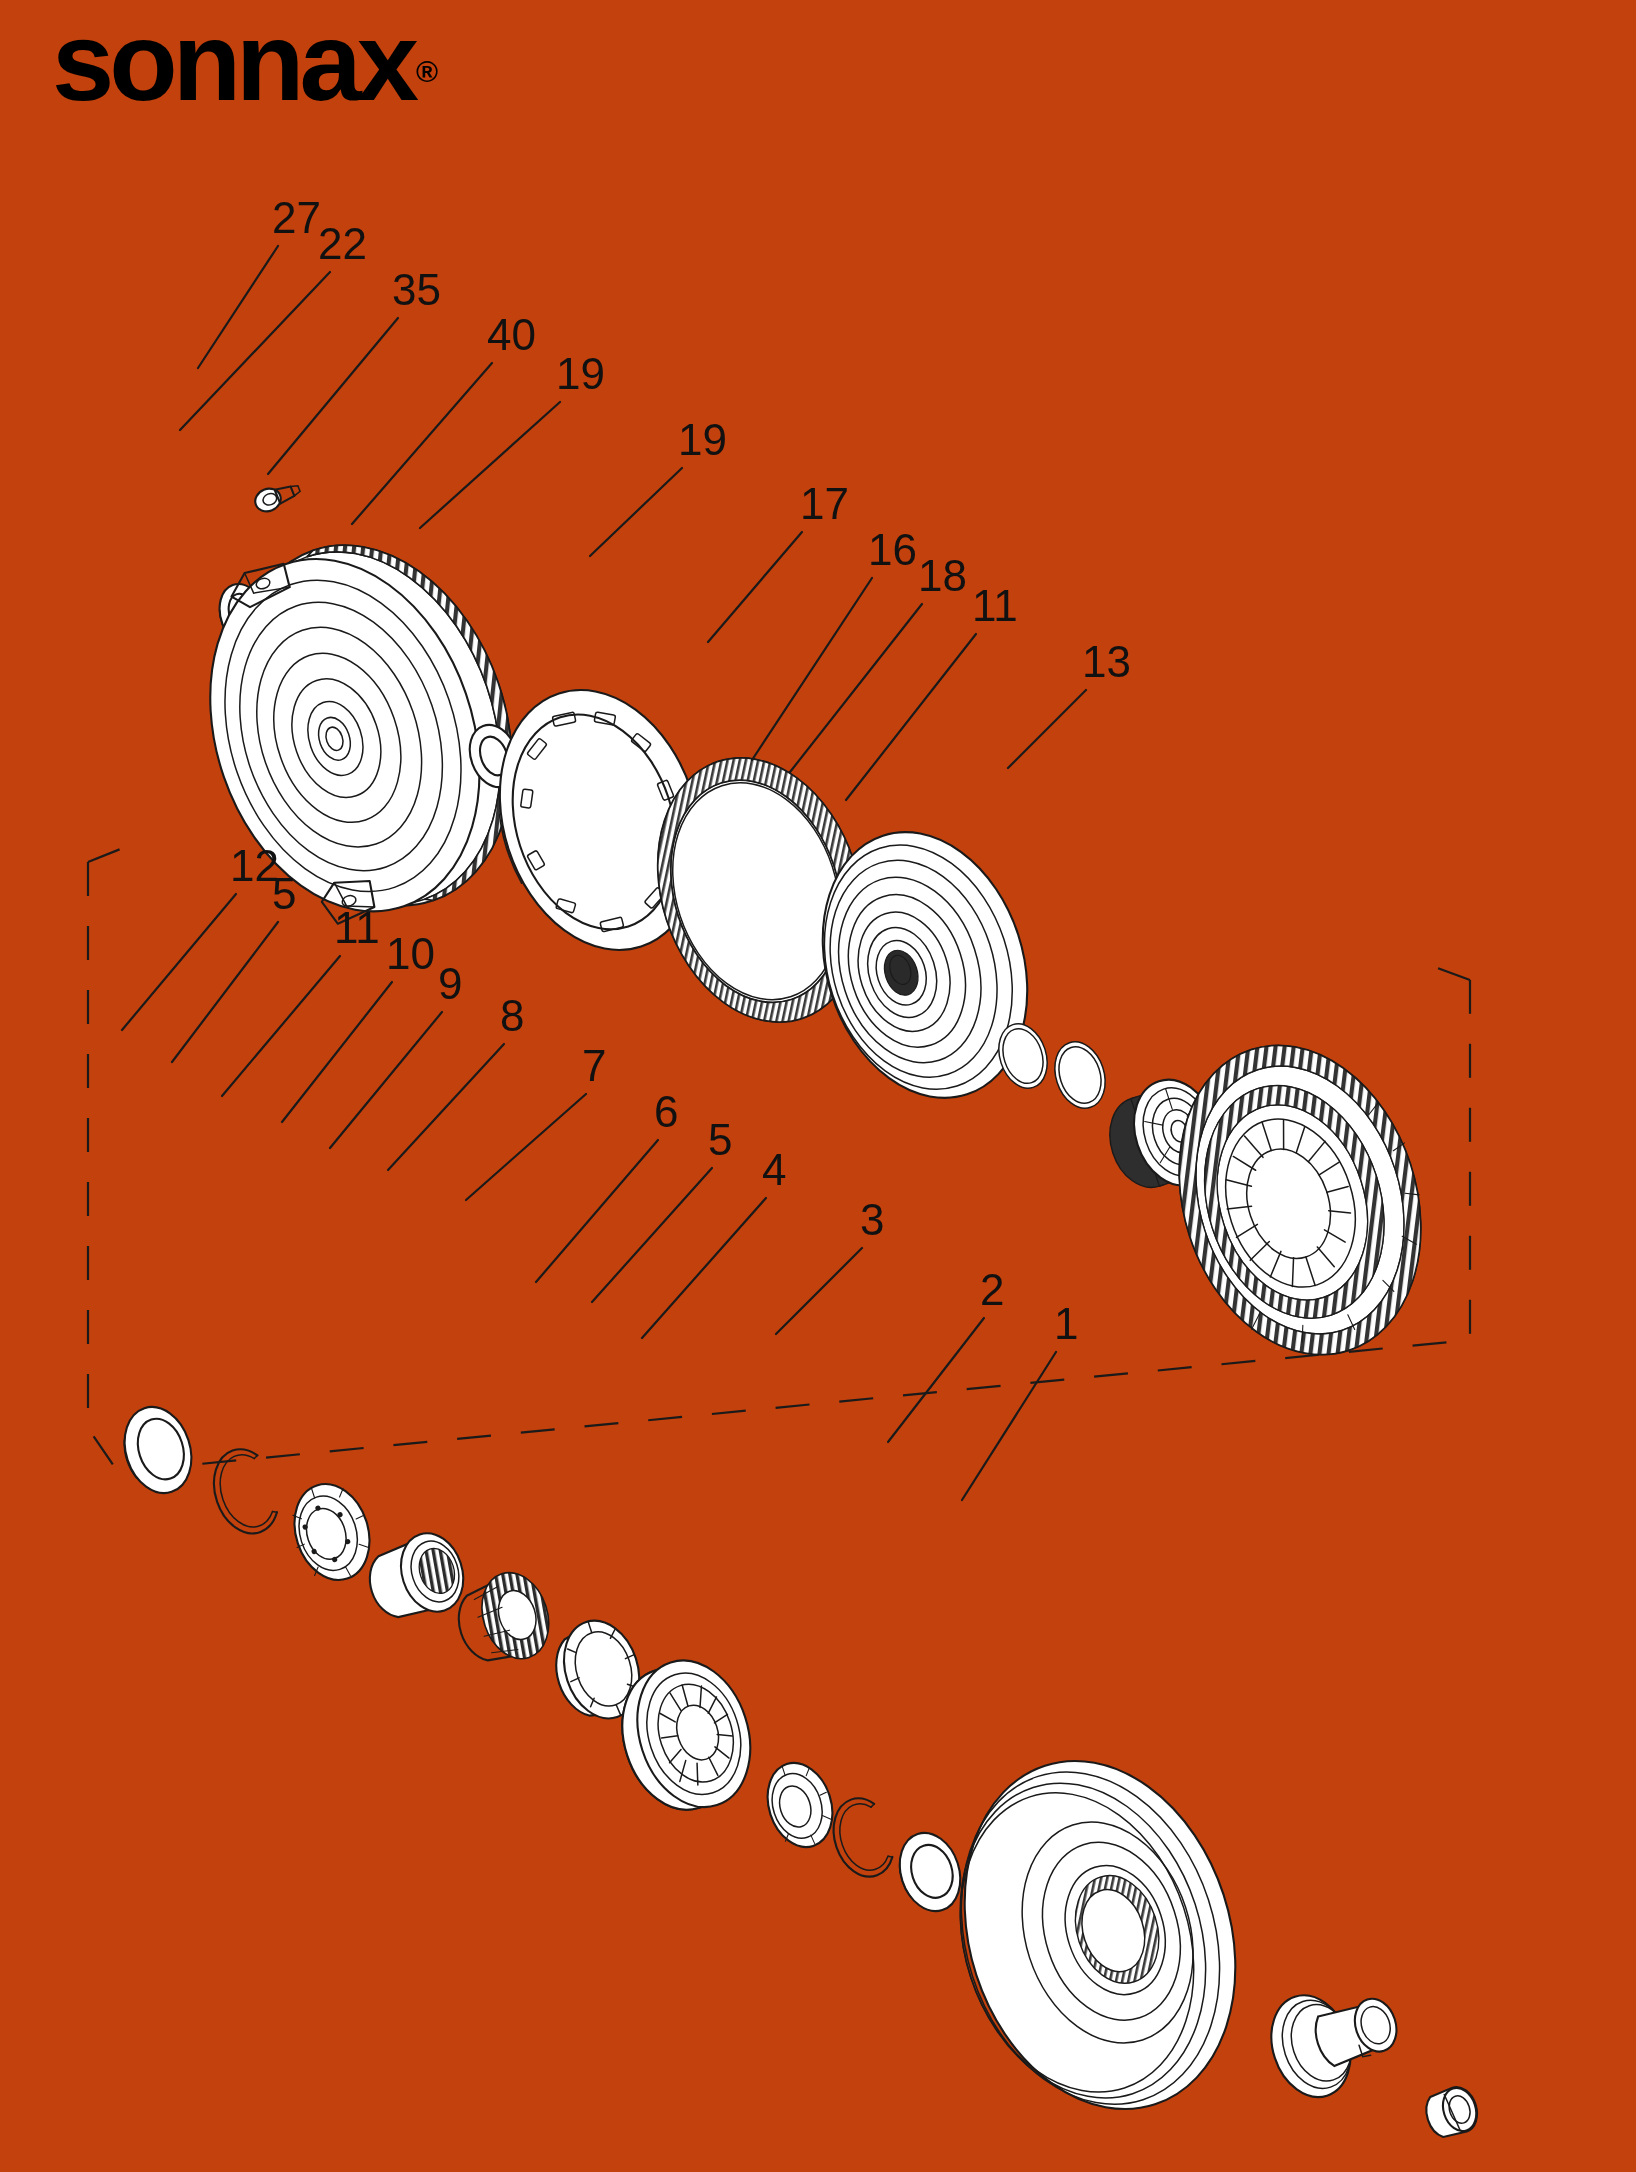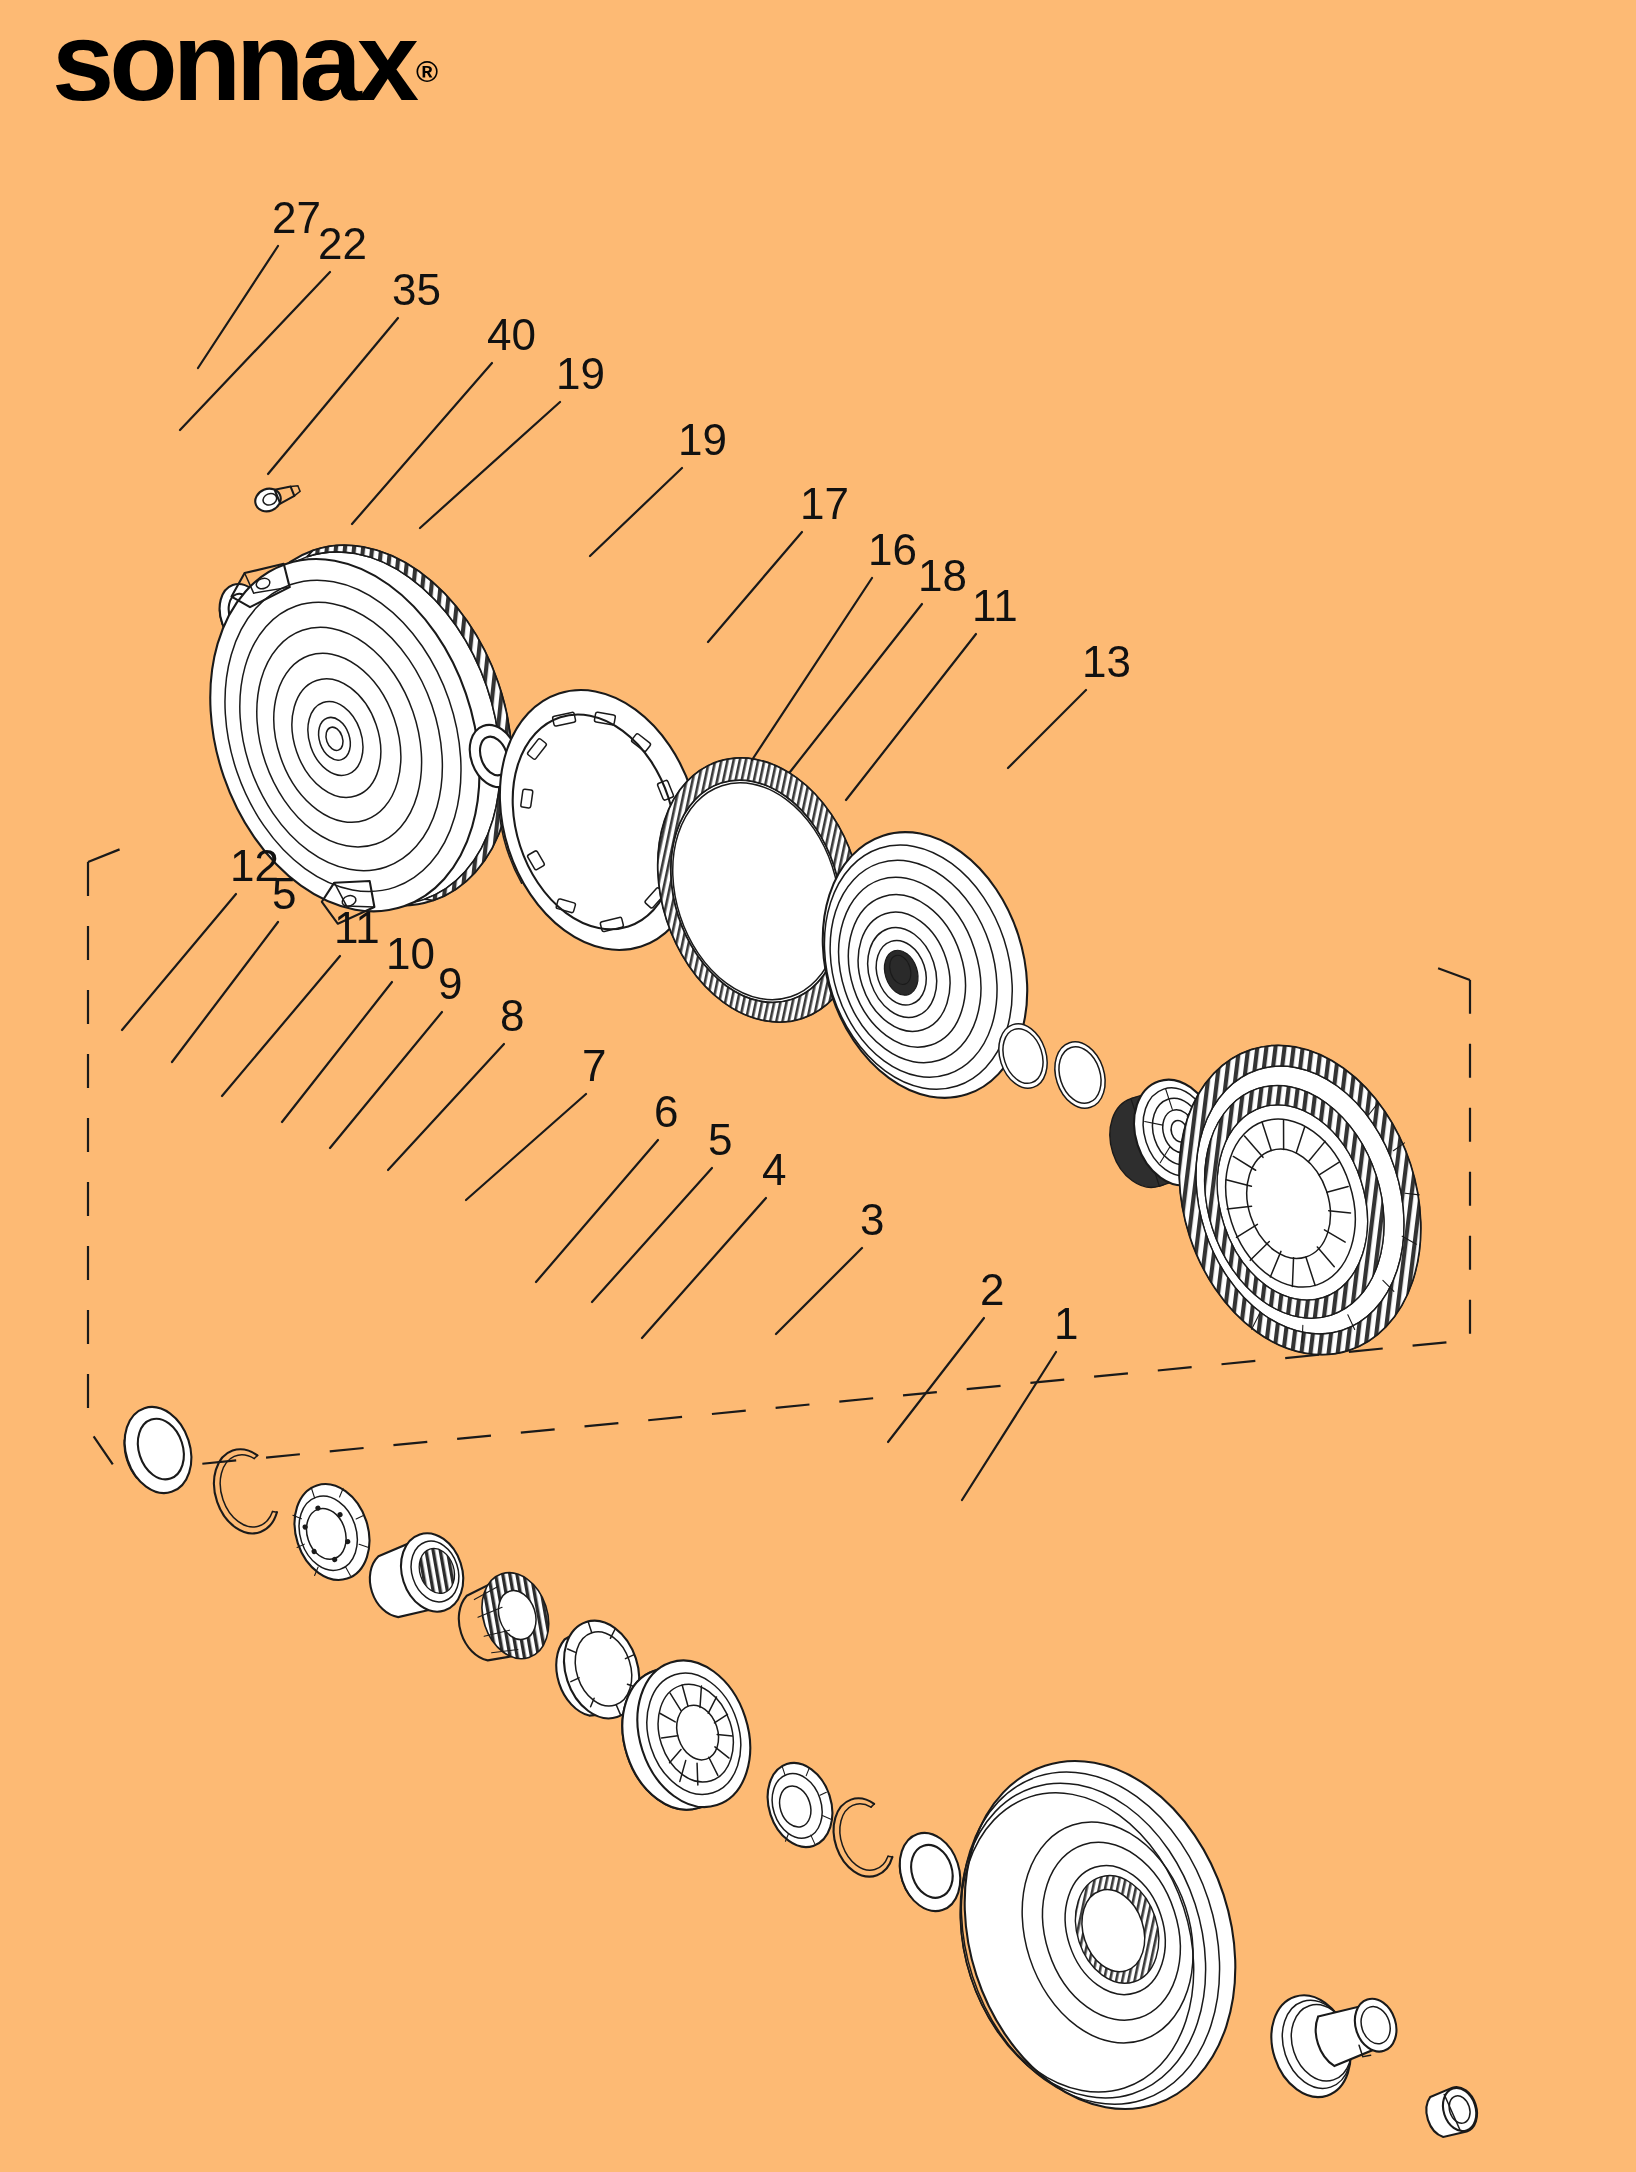--- a/index.html
+++ b/index.html
@@ -1,17 +1,17 @@
 <!DOCTYPE html>
 <html><head>
 <meta charset="utf-8">
 <style>
   html,body{margin:0;padding:0;background:#ffffff;}
   body{width:1636px;height:2172px;font-family:"Liberation Sans",sans-serif;color:#000;overflow:hidden;position:relative;}
-  #root{position:relative;width:1636px;height:2172px;background:#fdba74;}
+  #root{position:relative;width:1636px;height:2172px;background:#c2410c;}
 
   
   .brand{position:absolute;left:52px;top:6px;font-size:112px;font-weight:bold;letter-spacing:-5px;line-height:1;font-family:"Liberation Sans",sans-serif;}
   .brand .reg{font-size:30px;font-weight:bold;letter-spacing:0;vertical-align:18px;margin-left:2px;}
   .title{position:absolute;left:42px;top:175px;font-size:50px;line-height:1;white-space:nowrap;font-family:"Liberation Sans",sans-serif;}
 
   
   #canvas{position:absolute;left:0;top:0;width:1636px;height:2172px;}
   #canvas svg{display:block;}
 

